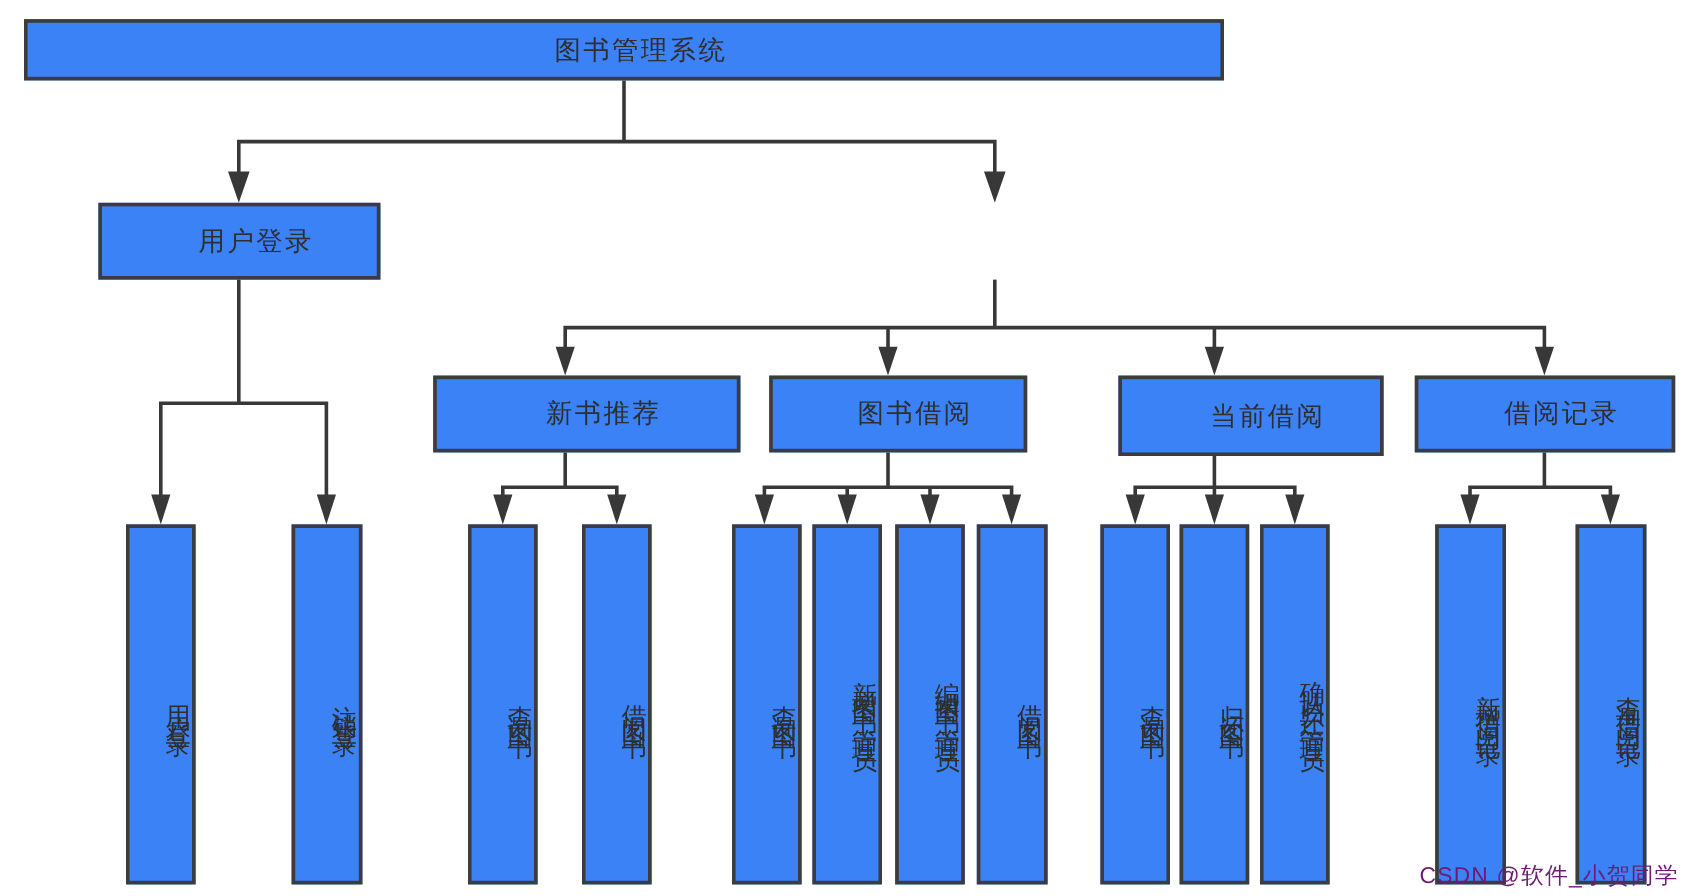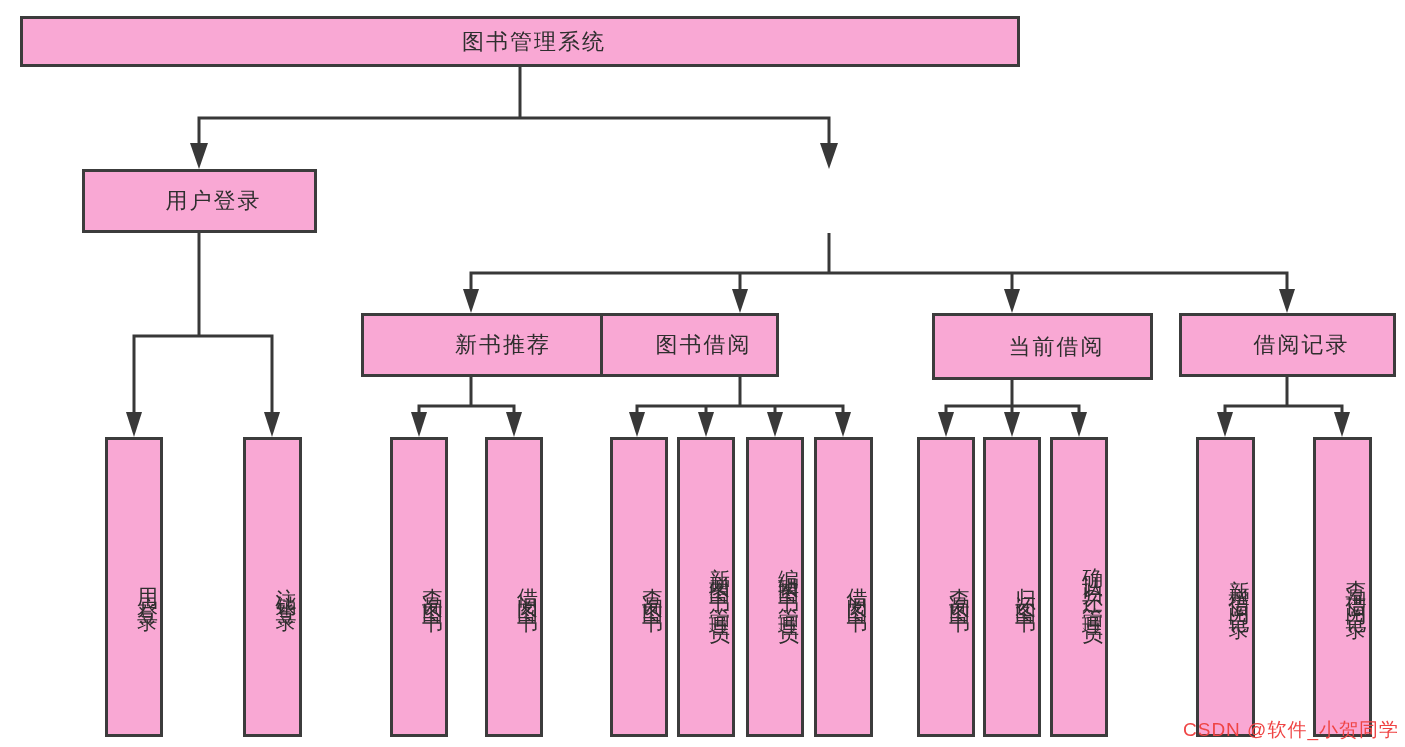--- a/index.html
+++ b/index.html
@@ -2,31 +2,31 @@
 <html><head>
 <meta charset="utf-8">
 <style>
   html,body{margin:0;padding:0;background:#ffffff;}
   .stage{
     position:relative;width:1405px;height:747px;background:#ffffff;overflow:hidden;
     font-family:"Liberation Sans","DejaVu Sans",sans-serif;color:#2e2e2e;
   }
   .wires{position:absolute;left:0;top:0;z-index:1;}
   .box{
-    position:absolute;background:#f9a8d4;border:3px solid #3c3c3c;box-sizing:border-box;
+    position:absolute;background:#3b82f6;border:3px solid #3c3c3c;box-sizing:border-box;
     display:flex;align-items:center;justify-content:center;z-index:2;padding-left:28px;
   }
   .hbox{font-size:22px;letter-spacing:2px;white-space:nowrap;}
   .vbox{
     writing-mode:vertical-rl;text-orientation:mixed;
     font-size:21px;letter-spacing:8px;line-height:1;
   }
   .watermark{
     position:absolute;left:1183px;top:717px;z-index:5;
-    font-size:19px;letter-spacing:1px;color:#ef4444;white-space:nowrap;
+    font-size:19px;letter-spacing:1px;color:#701a75;white-space:nowrap;
   }
 </style>
 </head>
 <body>
 
 <div class="stage">
 
   <svg class="wires" width="1405" height="747" viewBox="0 0 1405 747" aria-hidden="true">
     <g stroke="#383838" stroke-width="3" fill="none">
 
@@ -77,21 +77,21 @@
       <polygon points="1217,412 1233,412 1225,437"></polygon>
       <polygon points="1334,412 1350,412 1342,437"></polygon>
     </g>
   </svg>
 
   <div class="box hbox" style="left:20px;top:16px;width:1000px;height:51px">图书管理系统</div>
 
   <div class="box hbox" style="left:82px;top:169px;width:235px;height:64px">用户登录</div>
 
   <div class="box hbox" style="left:361px;top:313px;width:256px;height:64px">新书推荐</div>
-  <div class="box hbox" style="left:600px;top:313px;width:179px;height:64px">图书借阅</div>
+  <div class="box hbox" style="left:641px;top:313px;width:215px;height:64px">图书借阅</div>
   <div class="box hbox" style="left:932px;top:313px;width:221px;height:67px">当前借阅</div>
   <div class="box hbox" style="left:1179px;top:313px;width:217px;height:64px">借阅记录</div>
 
   <div class="box vbox" style="left:105px;top:437px;width:58px;height:300px">用户登录</div>
   <div class="box vbox" style="left:243px;top:437px;width:59px;height:300px">注销登录</div>
 
   <div class="box vbox" style="left:390px;top:437px;width:58px;height:300px">查询图书</div>
   <div class="box vbox" style="left:485px;top:437px;width:58px;height:300px">借阅图书</div>
 
   <div class="box vbox" style="left:610px;top:437px;width:58px;height:300px">查询图书</div>

